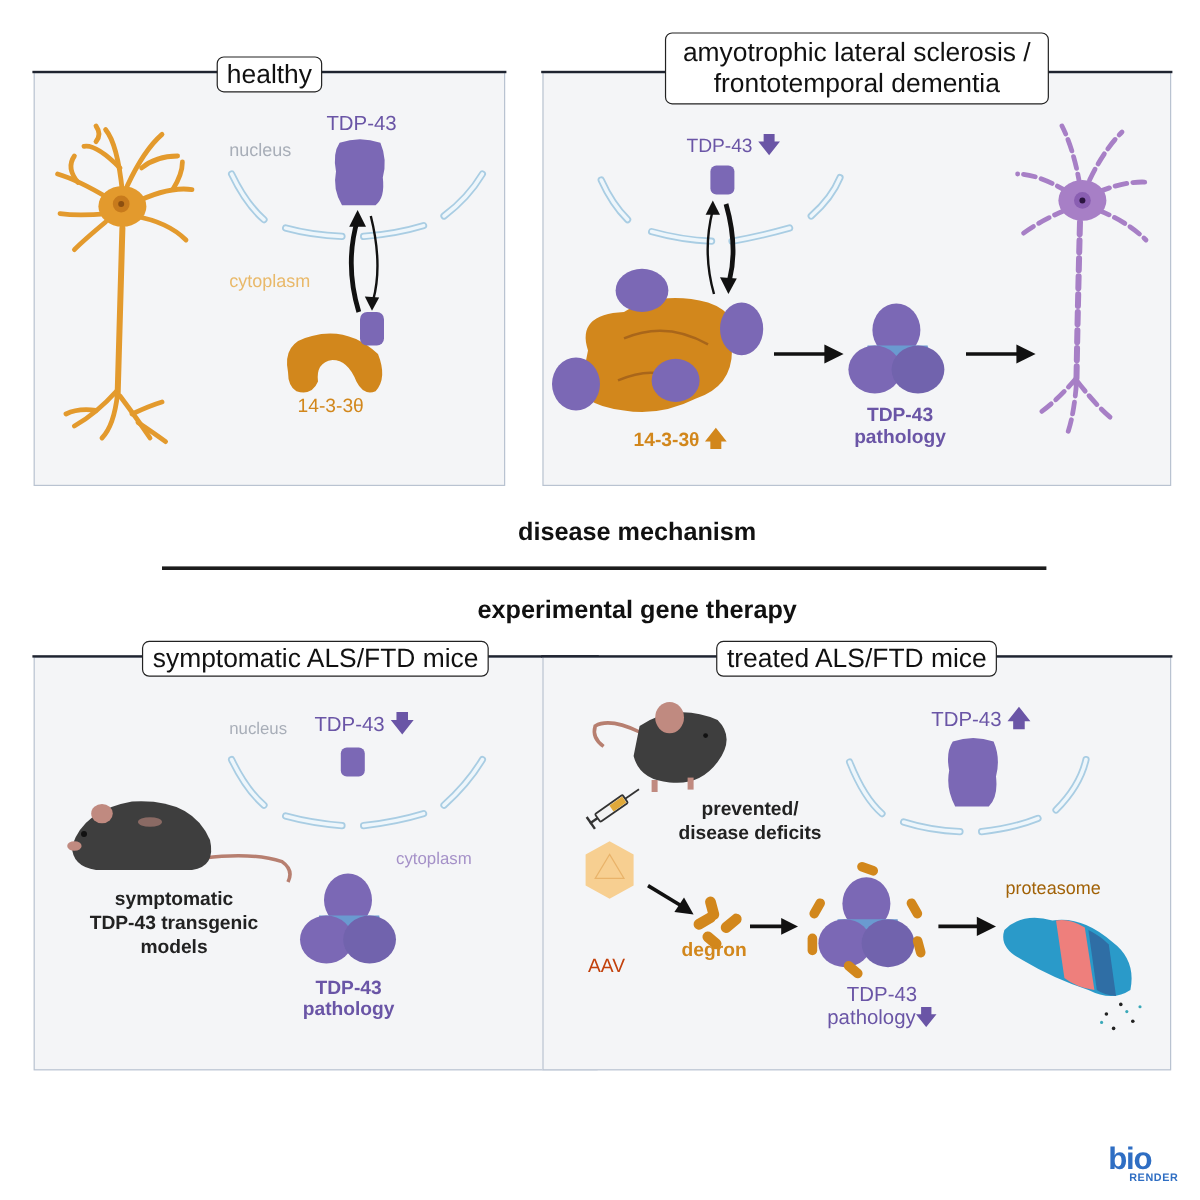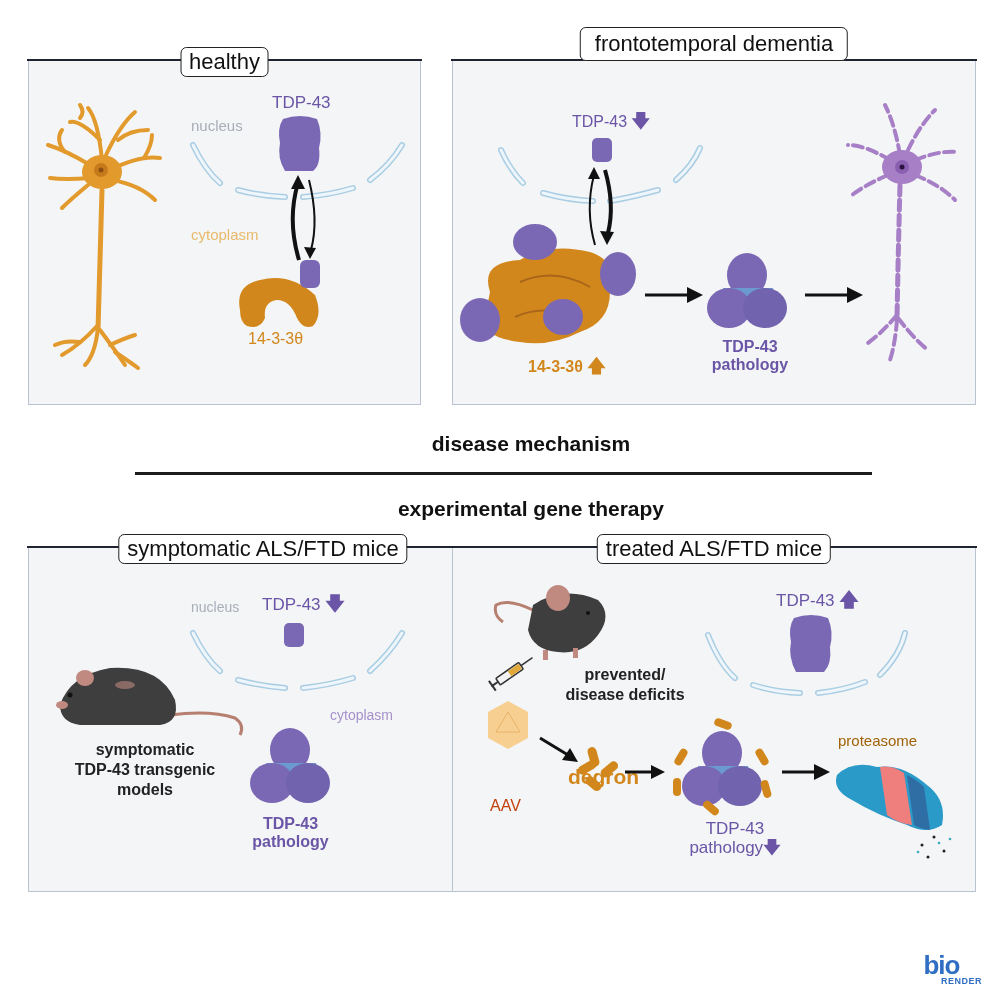--- a/index.html
+++ b/index.html
@@ -92,20 +92,21 @@
 </svg>
 
 <svg style="left:235px; top:260px;" width="90" height="70" viewBox="0 0 90 70">
   <path d="M5 50 Q0 25 25 20 Q55 12 80 35 Q88 55 78 66 Q68 70 62 58 Q55 40 42 40 Q28 42 30 58 Q25 70 12 66 Q5 62 5 50Z" fill="#d2871c"></path>
   <rect x="65" y="0" width="20" height="28" rx="6" fill="#7b68b5"></rect>
 </svg>
 
 <div class="panel" style="left:452px; top:60px; width:524px; height:345px;">
   <div class="panel-topline"></div>
   <div class="panel-title two">
+    <div>amyotrophic lateral sclerosis /</div>
     <div>frontotemporal dementia</div>
   </div>
 </div>
 
 <div class="lbl purple" style="left:572px; top:112px; font-size:16px;">
   <span>TDP-43</span>
   <span style="font-weight:bold; font-size:18px;">🡇</span>
 </div>
 
 <svg style="left:498px; top:145px;" width="210" height="60" viewBox="0 0 210 60">
@@ -315,21 +316,21 @@
   <line x1="2" y1="3" x2="30" y2="20" stroke="#111" stroke-width="3"></line>
     <polygon points="40,27 24,25 32,13" fill="#111"></polygon>
 </svg>
 
 <svg style="left:575px; top:745px;" width="50" height="50" viewBox="0 0 50 50">
   <rect x="14" y="2" width="9" height="20" rx="4.5" fill="#d2871c" transform="rotate(-15 18 12)"></rect>
   <rect x="2" y="18" width="20" height="9" rx="4.5" fill="#d2871c" transform="rotate(-30 12 22)"></rect>
   <rect x="24" y="20" width="20" height="9" rx="4.5" fill="#d2871c" transform="rotate(-40 34 24)"></rect>
   <rect x="14" y="30" width="9" height="18" rx="4.5" fill="#d2871c" transform="rotate(-50 18 39)"></rect>
 </svg>
-<div class="lbl orange bold" style="left:568px; top:765px; font-size:21px;">degron</div>
+<div class="lbl orange bold" style="left:568px; top:784px; font-size:16px;">degron</div>
 
 <svg style="left:625px; top:762px;" width="42" height="20" viewBox="0 0 42 20">
   <line x1="0" y1="10" x2="28" y2="10" stroke="#111" stroke-width="3"></line>
     <polygon points="40,10 26,3 26,17" fill="#111"></polygon>
 </svg>
 
 <svg style="left:672px; top:718px;" width="100" height="100" viewBox="0 0 100 100">
   <ellipse cx="50" cy="35" rx="20" ry="22" fill="#7b68b5"></ellipse>
   <path d="M26 48 L76 48 L78 60 L23 62Z" fill="#6a9ad0"></path>
   <ellipse cx="32" cy="68" rx="22" ry="20" fill="#7b68b5"></ellipse>

